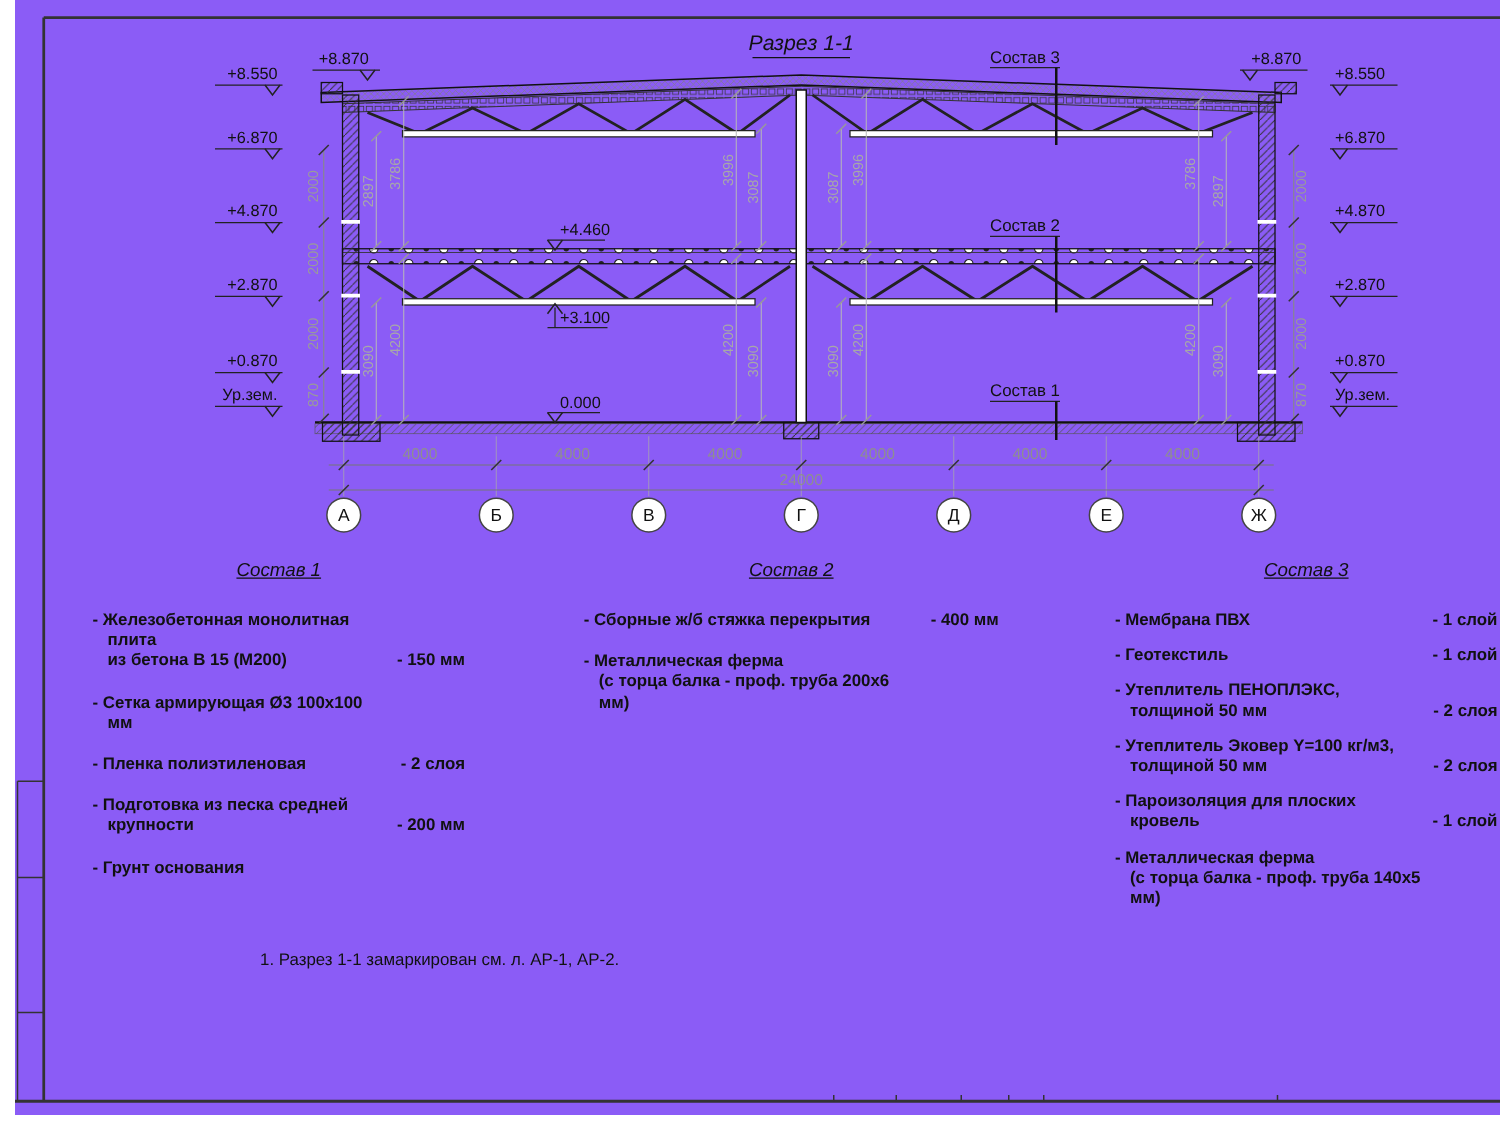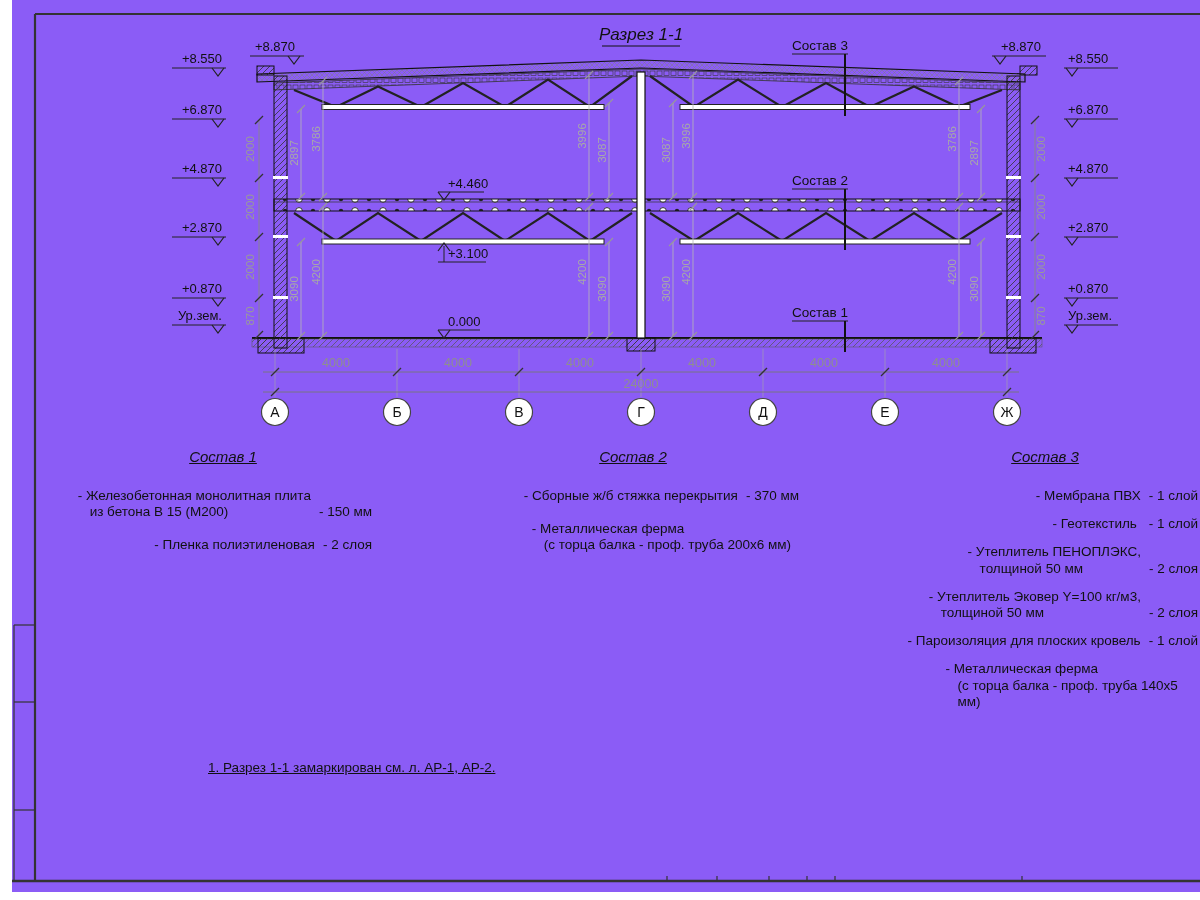--- a/index.html
+++ b/index.html
@@ -8,21 +8,21 @@
   svg text{font-family:"Liberation Sans",sans-serif;}
   .lvl{font-size:13px;fill:#111;}
   .ttl{font-size:17px;font-style:italic;fill:#111;}
   .comp{font-size:13.5px;fill:#111;}
   .dim-g{font-size:12.5px;fill:#8f8f8f;}
   .dim-w{font-size:11.5px;fill:#9a9a9a;}
   .dim-i{font-size:11.5px;fill:#a8a8a8;}
   .ax{font-size:14px;fill:#111;}
   .legend{position:absolute;font-size:13.5px;line-height:1.2;}
   .leg-title{font-style:italic;font-size:15px;text-align:center;text-decoration:underline;margin-bottom:22px;}
-  .leg-item{display:flex;justify-content:flex-end;align-items:flex-end;margin-bottom:17px;}
+  .leg-item{display:flex;justify-content:space-between;align-items:flex-end;margin-bottom:17px;font-weight:bold;}
   .leg-item.tight{margin-bottom:12px;}
   .leg-text{white-space:pre-line;padding-left:12px;text-indent:-12px;max-width:76%;}
   .leg-val{white-space:nowrap;padding-left:8px;}
   .note{position:absolute;font-size:13.5px;}
 </style>
 </head>
 <body>
 
 <div id="sheet">
 
@@ -359,31 +359,44 @@
 
 
 <div class="legend" style="left:62px;top:448px;width:298px;">
   <div class="leg-title">Состав 1</div>
   <div class="leg-item">
     <span class="leg-text">- Железобетонная  монолитная плита
 из бетона В 15 (М200)</span>
     <span class="leg-val">- 150 мм</span>
   </div>
   <div class="leg-item">
+    <span class="leg-text">- Сетка армирующая Ø3 100х100 мм</span>
+    <span class="leg-val"></span>
+  </div>
+  <div class="leg-item">
     <span class="leg-text">- Пленка полиэтиленовая</span>
     <span class="leg-val">-  2 слоя</span>
   </div>
+  <div class="leg-item">
+    <span class="leg-text">- Подготовка из песка средней
+крупности</span>
+    <span class="leg-val">- 200 мм</span>
+  </div>
+  <div class="leg-item">
+    <span class="leg-text">- Грунт основания</span>
+    <span class="leg-val"></span>
+  </div>
 </div>
 
 
 <div class="legend" style="left:455px;top:448px;width:332px;">
   <div class="leg-title">Состав 2</div>
   <div class="leg-item">
     <span class="leg-text">- Сборные ж/б стяжка перекрытия</span>
-    <span class="leg-val">- 370 мм</span>
+    <span class="leg-val">- 400 мм</span>
   </div>
   <div class="leg-item">
     <span class="leg-text">- Металлическая ферма
 (с торца балка - проф. труба 200х6 мм)</span>
     <span class="leg-val"></span>
   </div>
 </div>
 
 
 <div class="legend" style="left:880px;top:448px;width:306px;">
@@ -411,15 +424,15 @@
     <span class="leg-val">- 1 слой</span>
   </div>
   <div class="leg-item tight">
     <span class="leg-text">- Металлическая ферма
 (с торца балка - проф. труба 140х5 мм)</span>
     <span class="leg-val"></span>
   </div>
 </div>
 
 
-<div class="note" style="left:196px;top:760px;text-decoration:underline;">1. Разрез 1-1 замаркирован см. л. АР-1, АР-2.</div>
+<div class="note" style="left:196px;top:760px;">1. Разрез 1-1 замаркирован см. л. АР-1, АР-2.</div>
 
 </div>
 
 </body></html>

